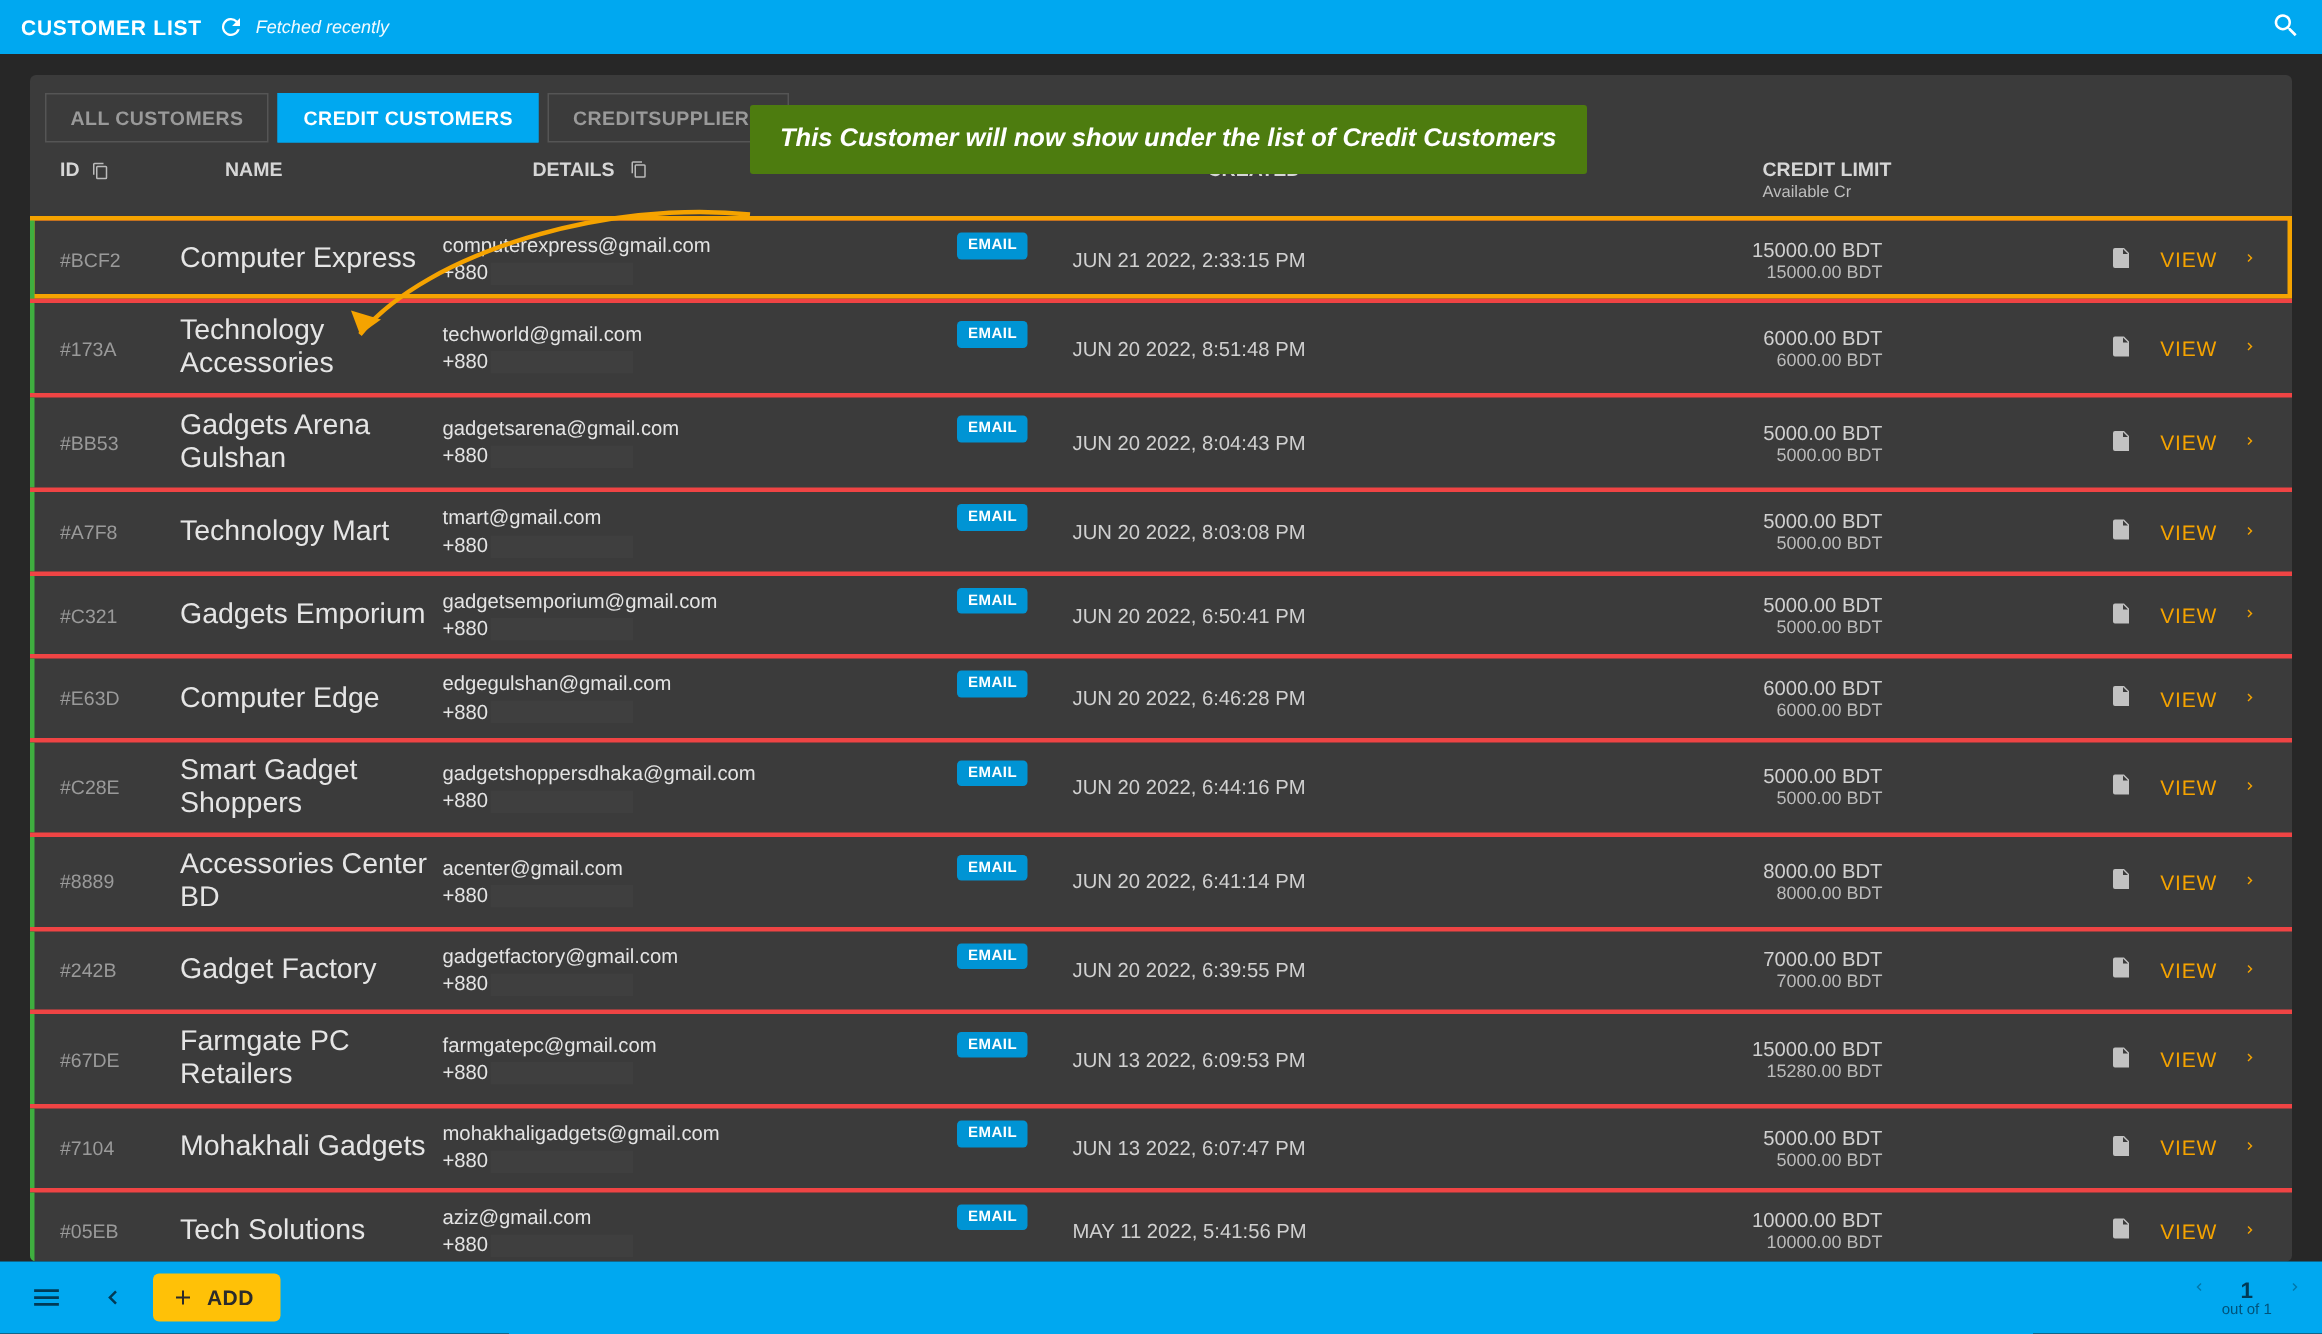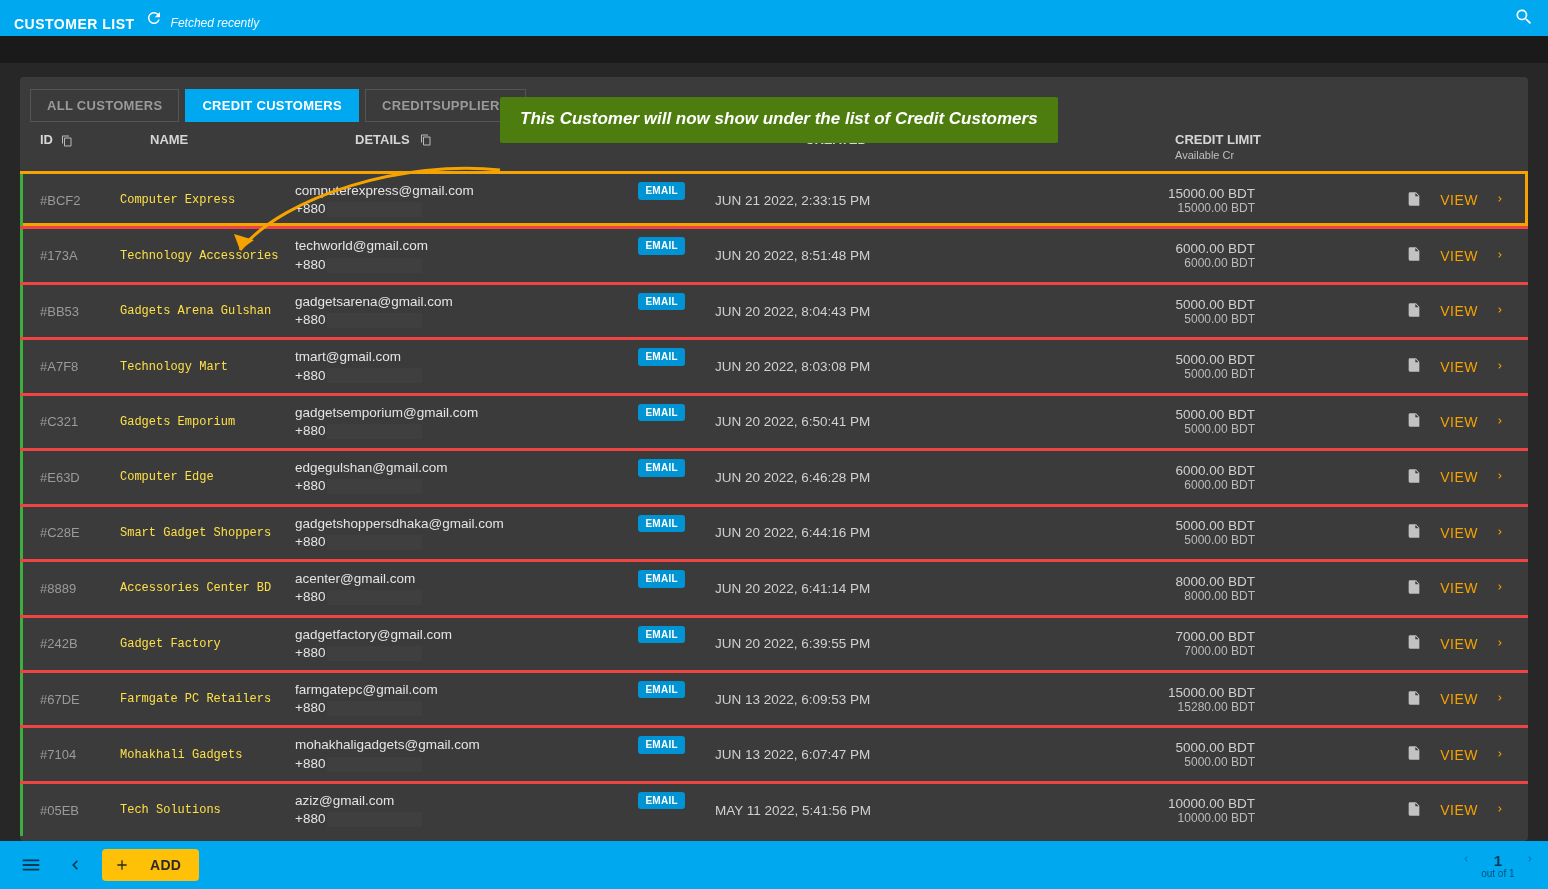--- a/index.html
+++ b/index.html
@@ -1,27 +1,27 @@
 <!DOCTYPE html>
 <html><head>
 <meta charset="utf-8">
 <style>
   * { box-sizing: border-box; margin: 0; padding: 0; }
   html, body { width: 1548px; height: 889px; font-family: "Segoe UI", Arial, sans-serif; background:#1a1a1a; color:#d0d0d0; overflow:hidden; }
   
-  .topbar { background:#00a8f0; height:36px; display:flex; padding:16px 14px; color:#fff; font-size:13px; position:relative;}
+  .topbar { background:#00a8f0; height:36px; display:flex; align-items:center; padding:6px 14px; color:#fff; font-size:13px; position:relative;}
   .topbar .title { font-weight:600; letter-spacing:0.5px; font-size:14px; margin-right:10px;}
   .topbar .refresh { display:inline-flex; align-items:center; margin-right:8px; cursor:pointer;}
   .topbar .refresh svg { width:18px; height:18px; fill:#fff;}
   .topbar .fetched { font-style:italic; font-size:12px; opacity:.95;}
   .topbar .search { position:absolute; right:14px; top:7px; cursor:pointer;}
   .topbar .search svg{ width:20px; height:20px; fill:#fff;}
 
   
-  .viewport { position:absolute; top:36px; bottom:48px; left:0; right:0; background:#272727; padding:14px 20px 0 20px; overflow:hidden;margin-top:27px;}
+  .viewport { position:absolute; top:36px; bottom:48px; left:0; right:0; background:#272727; padding:14px 20px 0 20px; overflow:hidden;}
   .panel { background:#3b3b3b; border-radius:4px; width:100%; height:100%; position:relative; padding-top:0; overflow:hidden;}
   .panel-scroll { position:absolute; top:0; left:0; right:0; bottom:0; overflow-y:auto;}
   .panel-scroll::-webkit-scrollbar{width:10px;}
   .panel-scroll::-webkit-scrollbar-thumb{background:#555;border-radius:4px;}
 
   
   .tabs { display:flex; padding:12px 10px 10px 10px;}
   .tab { border:1px solid #555; padding:8px 16px; font-size:13px; color:#9a9a9a; margin-right:6px; cursor:pointer; letter-spacing:.3px; font-weight:600;}
   .tab.active { background:#00a8f0; color:#fff; border-color:#00a8f0;}
 
@@ -39,41 +39,41 @@
   .col-credit { width:200px; text-align:left;}
   .col-actions { flex:1; }
   .thead .sub { font-size:11px; font-weight:400; color:#bfbfbf; display:block; margin-top:2px;}
   .copy-icon { width:12px; height:12px; display:inline-block; margin-left:4px; vertical-align:middle;}
   .copy-icon svg{width:12px;height:12px;fill:#bbb;}
 
   
   .row { display:flex; align-items:center; padding:8px 10px 8px 20px; border-top:3px solid #ef4444; font-size:13.5px; position:relative; min-height:51px;}
   .row .greenbar{ position:absolute; left:0; top:0; bottom:0; width:3px; background:#3fae3f;}
   .row .cell-id { width:80px; color:#9a9a9a; font-size:13px;}
-  .row .cell-name { width:175px; color:#fde047; font-size:12px;font-family:Liberation Mono, monospace;}
+  .row .cell-name { width:175px; color:#e5e5e5; font-size:19px;}
   .row .cell-details { width:420px; color:#e4e4e4; font-size:13.5px; line-height:1.35; position:relative;}
   .row .cell-details .phone-redact{ display:inline-block; width:95px; height:15px; background:#3f3f3f; vertical-align:middle; margin-left:2px;}
   .row .email-chip { position:absolute; right:30px; top:0; background:#0094d4; color:#fff; font-size:10px; font-weight:700; padding:2px 7px; border-radius:3px; letter-spacing:.3px; cursor:pointer;}
   .row .cell-created { width:340px; color:#d0d0d0;}
   .row .cell-credit { width:200px; text-align:right; color:#d0d0d0; font-size:13.5px;}
   .row .cell-credit .avail{ font-size:12px; color:#bbb;}
   .row .cell-actions { flex:1; display:flex; justify-content:flex-end; align-items:center; gap:18px; padding-right:14px;}
   .doc-icon svg{ width:16px; height:18px; fill:#c2c2c2; cursor:pointer;}
   .view-link { color:#f5a300; font-weight:400; font-size:14px; letter-spacing:.5px; cursor:pointer;}
   .chev { color:#f5a300; font-size:14px; cursor:pointer;}
   .chev svg{width:8px;height:12px;fill:#f5a300;}
 
   .row.highlight { outline:3px solid #f5a300; outline-offset:-3px; z-index:5;}
   .row:not(.highlight) .cell-id{ padding-left:0;}
   
   
   .bottombar { position:absolute; bottom:0; left:0; right:0; height:48px; background:#00a8f0; display:flex; align-items:center; padding:0 14px;}
   .bottombar .menu-btn,.bottombar .back-btn{ width:34px; height:34px; display:flex; align-items:center; justify-content:center; cursor:pointer; margin-right:10px;}
   .bottombar svg{ fill:#003a56;}
-  .add-btn{ background:#ffc107; color:#2b2b2b; font-weight:600; font-size:14px; padding:8px 18px 8px 12px; border-radius:4px; display:flex; align-items:center; gap:20px; cursor:pointer; letter-spacing:.3px;}
+  .add-btn{ background:#ffc107; color:#2b2b2b; font-weight:600; font-size:14px; padding:8px 18px 8px 12px; border-radius:4px; display:flex; align-items:center; gap:8px; cursor:pointer; letter-spacing:.3px;}
   .add-btn svg{width:16px;height:16px;fill:#2b2b2b;}
   .pager{ position:absolute; right:14px; top:0; height:48px; display:flex; flex-direction:column; align-items:center; justify-content:center; color:#003a56;}
   .pager-row{display:flex;align-items:center;gap:24px;}
   .pager .pg-arrow svg{width:8px;height:12px;fill:#0077aa;cursor:pointer;}
   .pager .pg-num{ font-weight:700; font-size:15px;}
   .pager .pg-sub{ font-size:10px; color:#00537a; margin-top:-1px;}
 </style>
 </head>
 <body>
 

